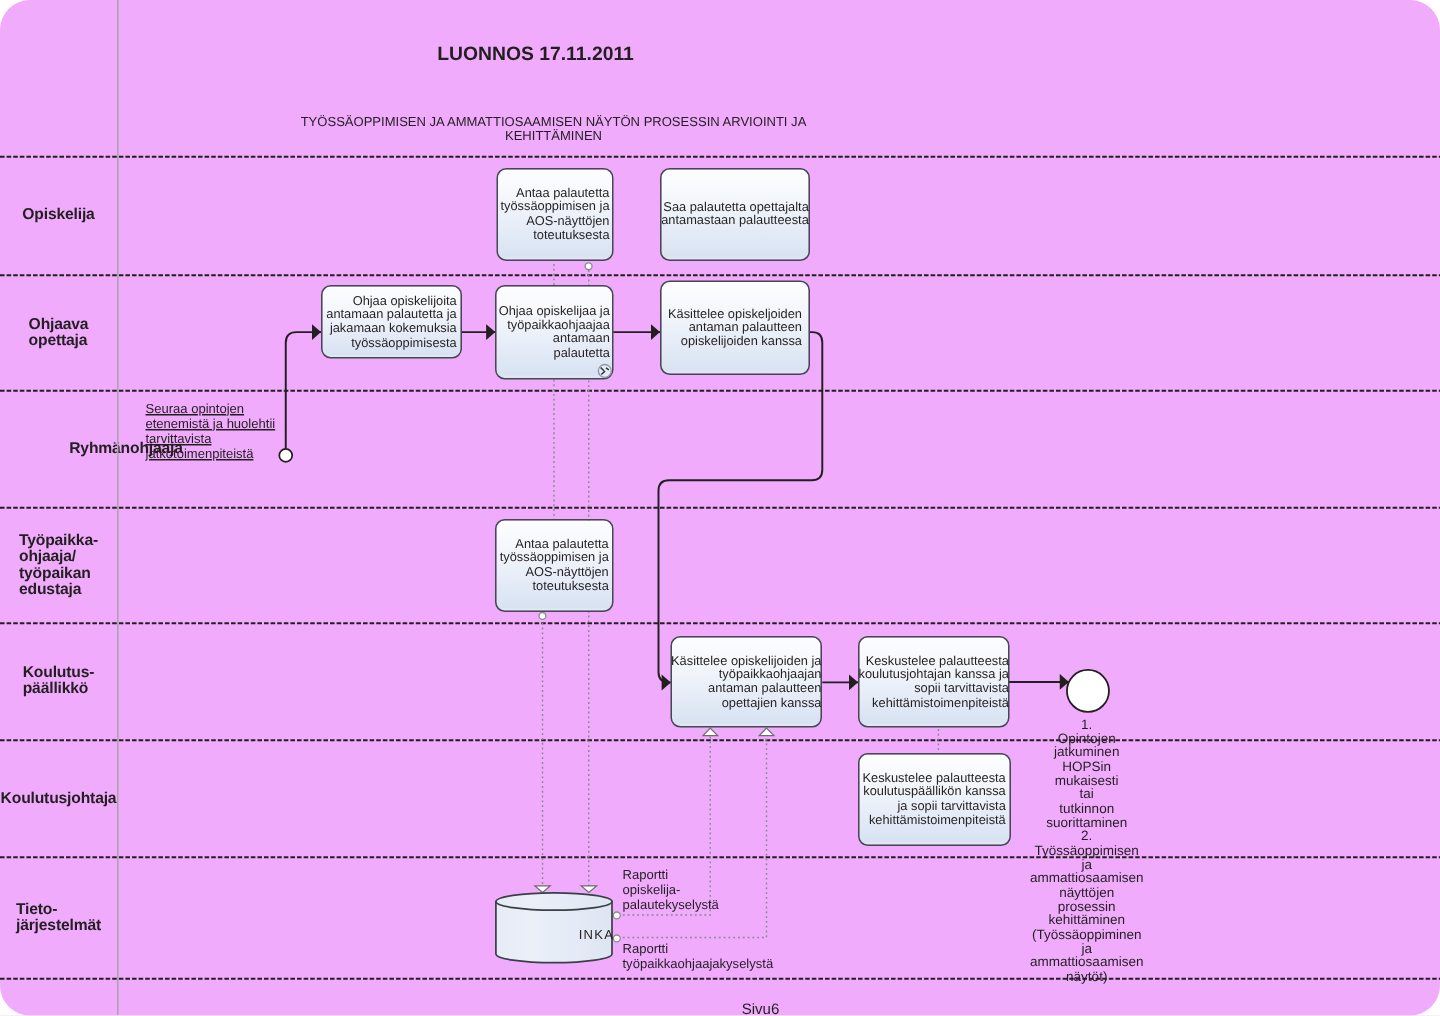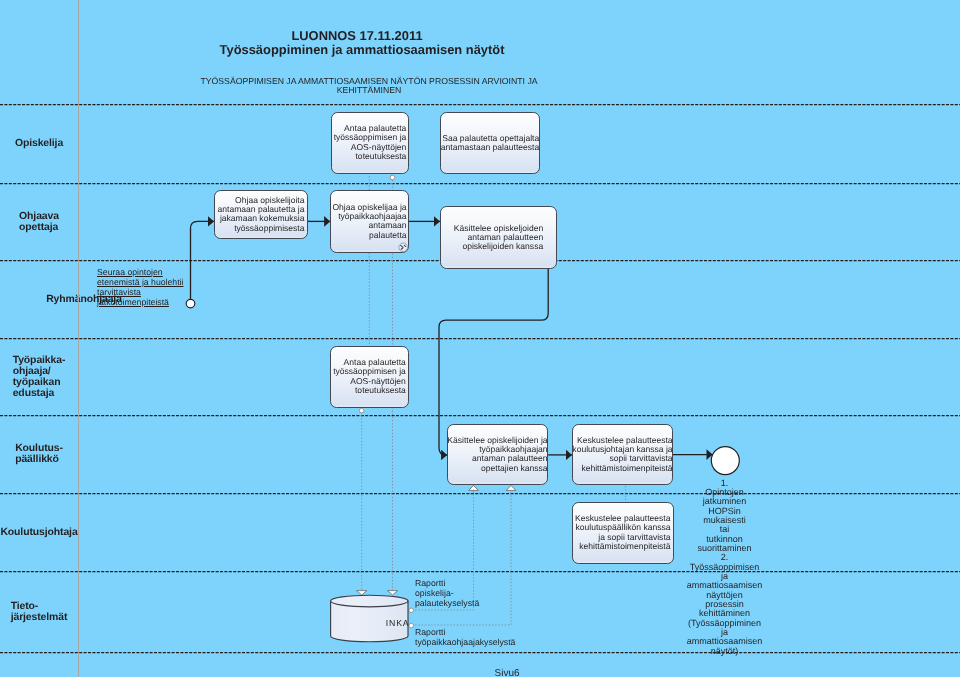--- a/index.html
+++ b/index.html
@@ -1,20 +1,20 @@
 <!DOCTYPE html>
 <html><head>
 <meta charset="utf-8">
 <title>Työssäoppiminen ja ammattiosaamisen näytöt</title>
 <style>
   html,body{margin:0;padding:0;background:#ffffff;}
   body{width:960px;height:677px;overflow:hidden;
        font-family:"Liberation Sans","DejaVu Sans",sans-serif;color:#231f20;
        -webkit-font-smoothing:antialiased;text-rendering:geometricPrecision;}
-  #page{position:relative;width:960px;height:677px;background:#7dd3fc;}
+  #page{position:relative;width:960px;height:677px;background:#f0abfc;border-radius:20px;}
   svg#wires,svg#overlay{position:absolute;left:0;top:0;width:960px;height:677px;pointer-events:none;}
 
   
   .hdr{position:absolute;text-align:center;font-weight:bold;font-size:12.9px;
        line-height:15px;letter-spacing:0px;}
   .sub{position:absolute;text-align:center;font-weight:normal;font-size:8.7px;
        line-height:9.45px;}
 
   
   .lane-label{position:absolute;left:0;width:78px;text-align:left;
@@ -34,21 +34,20 @@
          white-space:pre-line;}
 
   .footer{position:absolute;font-size:10px;text-align:right;}
 </style>
 </head>
 <body>
 
 <div id="page">
 
   <div class="hdr" style="left:157px;top:28px;width:400px;">LUONNOS 17.11.2011</div>
-  <div class="hdr" style="left:162px;top:41.5px;width:400px;">Työssäoppiminen ja ammattiosaamisen näytöt</div>
   <div class="sub" style="left:199px;top:76.5px;width:340px;">TYÖSSÄOPPIMISEN JA AMMATTIOSAAMISEN NÄYTÖN PROSESSIN ARVIOINTI JA KEHITTÄMINEN</div>
 
   <div class="lane-label" style="top:104px;height:79px;">Opiskelija</div>
   <div class="lane-label" style="top:183px;height:77px;">Ohjaava
 opettaja</div>
   <div class="lane-label" style="top:260px;height:78px;padding-left:45px;">Ryhmänohjaaja</div>
   <div class="lane-label" style="top:338px;height:77px;">Työpaikka-
 ohjaaja/
 työpaikan
 edustaja</div>
@@ -153,21 +152,21 @@
 työssäoppimisesta</span>
     </div>
 
   <div class="node" style="left:330px;top:190px;width:79px;height:63px;">
     <span>Ohjaa opiskelijaa ja
 työpaikkaohjaajaa
 antamaan
 palautetta</span>
     </div>
 
-  <div class="node" style="left:440px;top:206px;width:117px;height:63px;">
+  <div class="node" style="left:440px;top:187px;width:100px;height:63px;">
     <span>Käsittelee opiskeljoiden
 antaman palautteen
 opiskelijoiden kanssa</span>
     </div>
 
   <div class="plain" style="left:97px;top:266.5px;width:92px;text-decoration:underline;">Seuraa opintojen
 etenemistä ja huolehtii
 tarvittavista
 jatkotoimenpiteistä</div>
 

